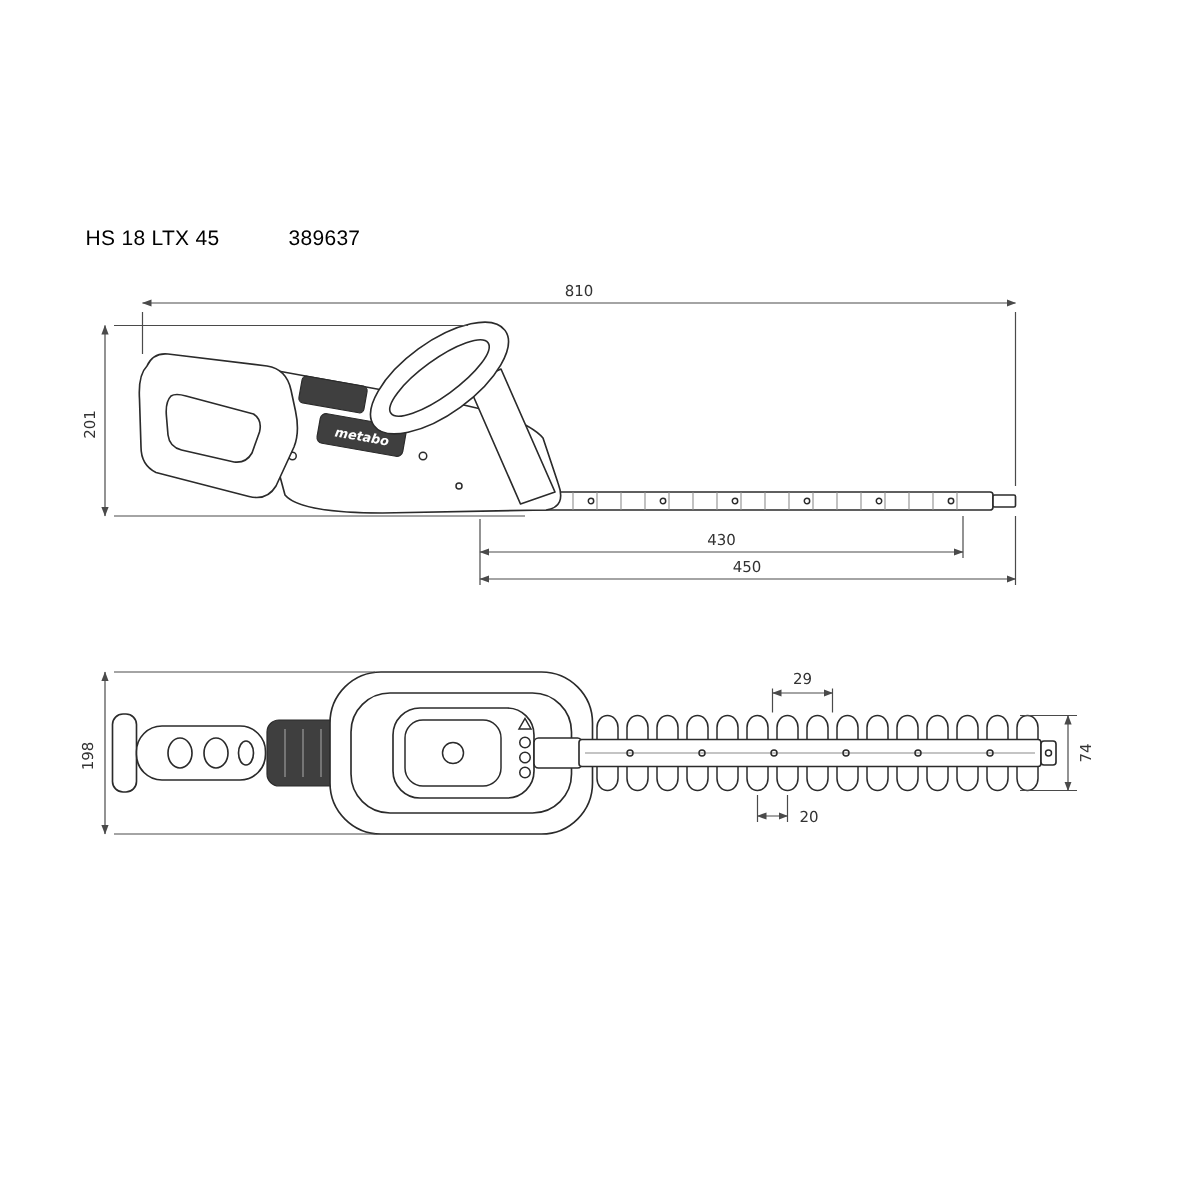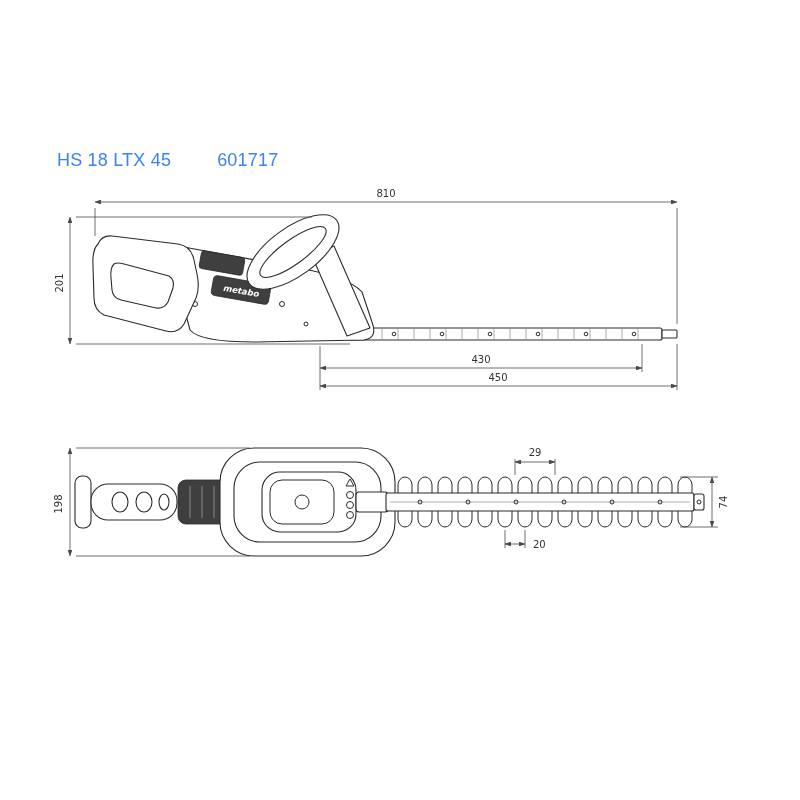--- a/index.html
+++ b/index.html
@@ -3,21 +3,21 @@
 <meta charset="utf-8">
 <style>
   html,body { margin:0; padding:0; background:#fff; }
   .page {
     position:relative; width:800px; height:800px; background:#ffffff;
     font-family:"Liberation Sans", sans-serif; overflow:hidden;
   }
   .header {
     position:absolute; left:57px; top:150px;
     display:flex; gap:46px;
-    font-size:18px; color:#3b82f6; letter-spacing:0.2px;
+    font-size:14px; color:#000000; letter-spacing:0.2px;
   }
   .drawing { position:absolute; left:50px; }
   .drawing.side { top:182px; }
   .drawing.top  { top:432px; }
 
   .machine { fill:#ffffff; stroke:#2b2b2b; stroke-width:1.1; stroke-linejoin:round; }
   .mline   { fill:none; stroke:#2b2b2b; stroke-width:1; }
   .thin    { fill:none; stroke:#8a8a8a; stroke-width:0.7; }
   .dark    { fill:#3f3f3f; stroke:#2b2b2b; stroke-width:0.8; }
   .dim     { stroke:#4a4a4a; stroke-width:0.8; fill:none; }
@@ -32,21 +32,21 @@
   }
   .logo sup { font-size:13px; letter-spacing:0; position:relative; top:-2px; }
 </style>
 </head>
 <body>
 
 <div class="page">
 
   <div class="header">
     <span>HS 18 LTX 45</span>
-    <span>601717</span>
+    <span>389637</span>
   </div>
 
   <svg class="drawing side" width="700" height="215" viewBox="0 0 700 215">
     <defs>
       <marker id="ar1" viewBox="0 0 8 6" refX="7.5" refY="3" markerWidth="8" markerHeight="6" orient="auto-start-reverse">
         <path d="M0,0 L8,3 L0,6 Z" fill="#4a4a4a"></path>
       </marker>
     </defs>
 
     <g>

